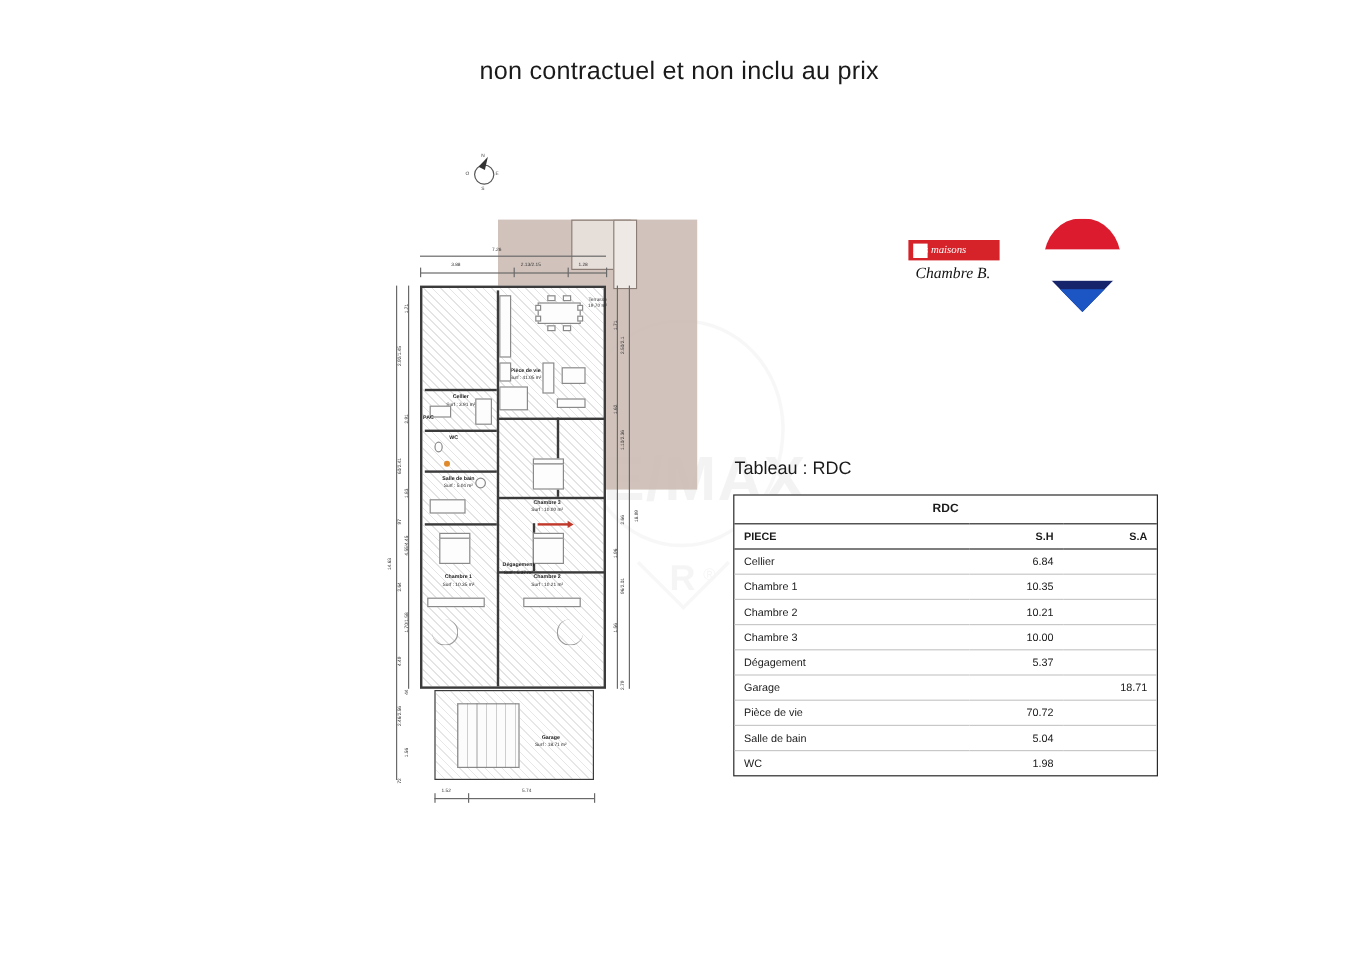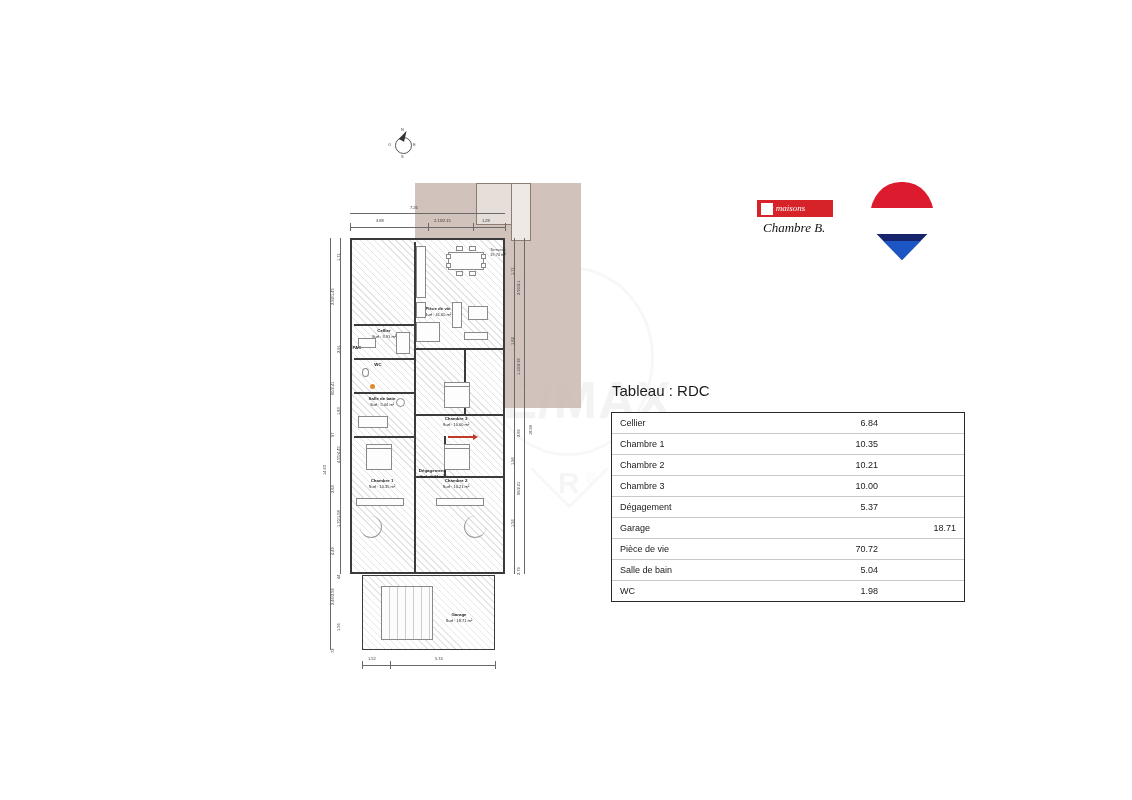--- a/index.html
+++ b/index.html
@@ -386,20 +386,21 @@
     border-bottom: none;
     border-top: 1px solid #2a2a2a;
   }
   table.rdc tr:last-child td { border-bottom: none; }
 </style>
 </head>
 <body>
 
 <div class="page">
 
+  <div class="doc-title">non contractuel et non inclu au prix</div>
 
   <div class="compass">
     <div class="ring"></div>
     <div class="needle"></div>
     <div class="lbl" style="left:15px; top:-1px;">N</div>
     <div class="lbl" style="left:27px; top:14px;">E</div>
     <div class="lbl" style="left:15px; top:26px;">S</div>
     <div class="lbl" style="left:2px; top:14px;">O</div>
   </div>
 
@@ -590,20 +591,28 @@
       <div class="s3"></div>
       <div class="blue-bottom"></div>
     </div>
   </div>
 
   <div class="tbl-caption">Tableau : RDC</div>
 
   <div class="tbl-wrap">
     <table class="rdc">
       <thead>
+        <tr class="head-title">
+          <th colspan="3">RDC</th>
+        </tr>
+        <tr class="head-cols">
+          <th>PIECE</th>
+          <th class="num">S.H</th>
+          <th class="num">S.A</th>
+        </tr>
       </thead>
       <tbody>
         <tr>
           <td>Cellier</td>
           <td class="num">6.84</td>
           <td class="num"></td>
         </tr>
         <tr>
           <td>Chambre 1</td>
           <td class="num">10.35</td>

